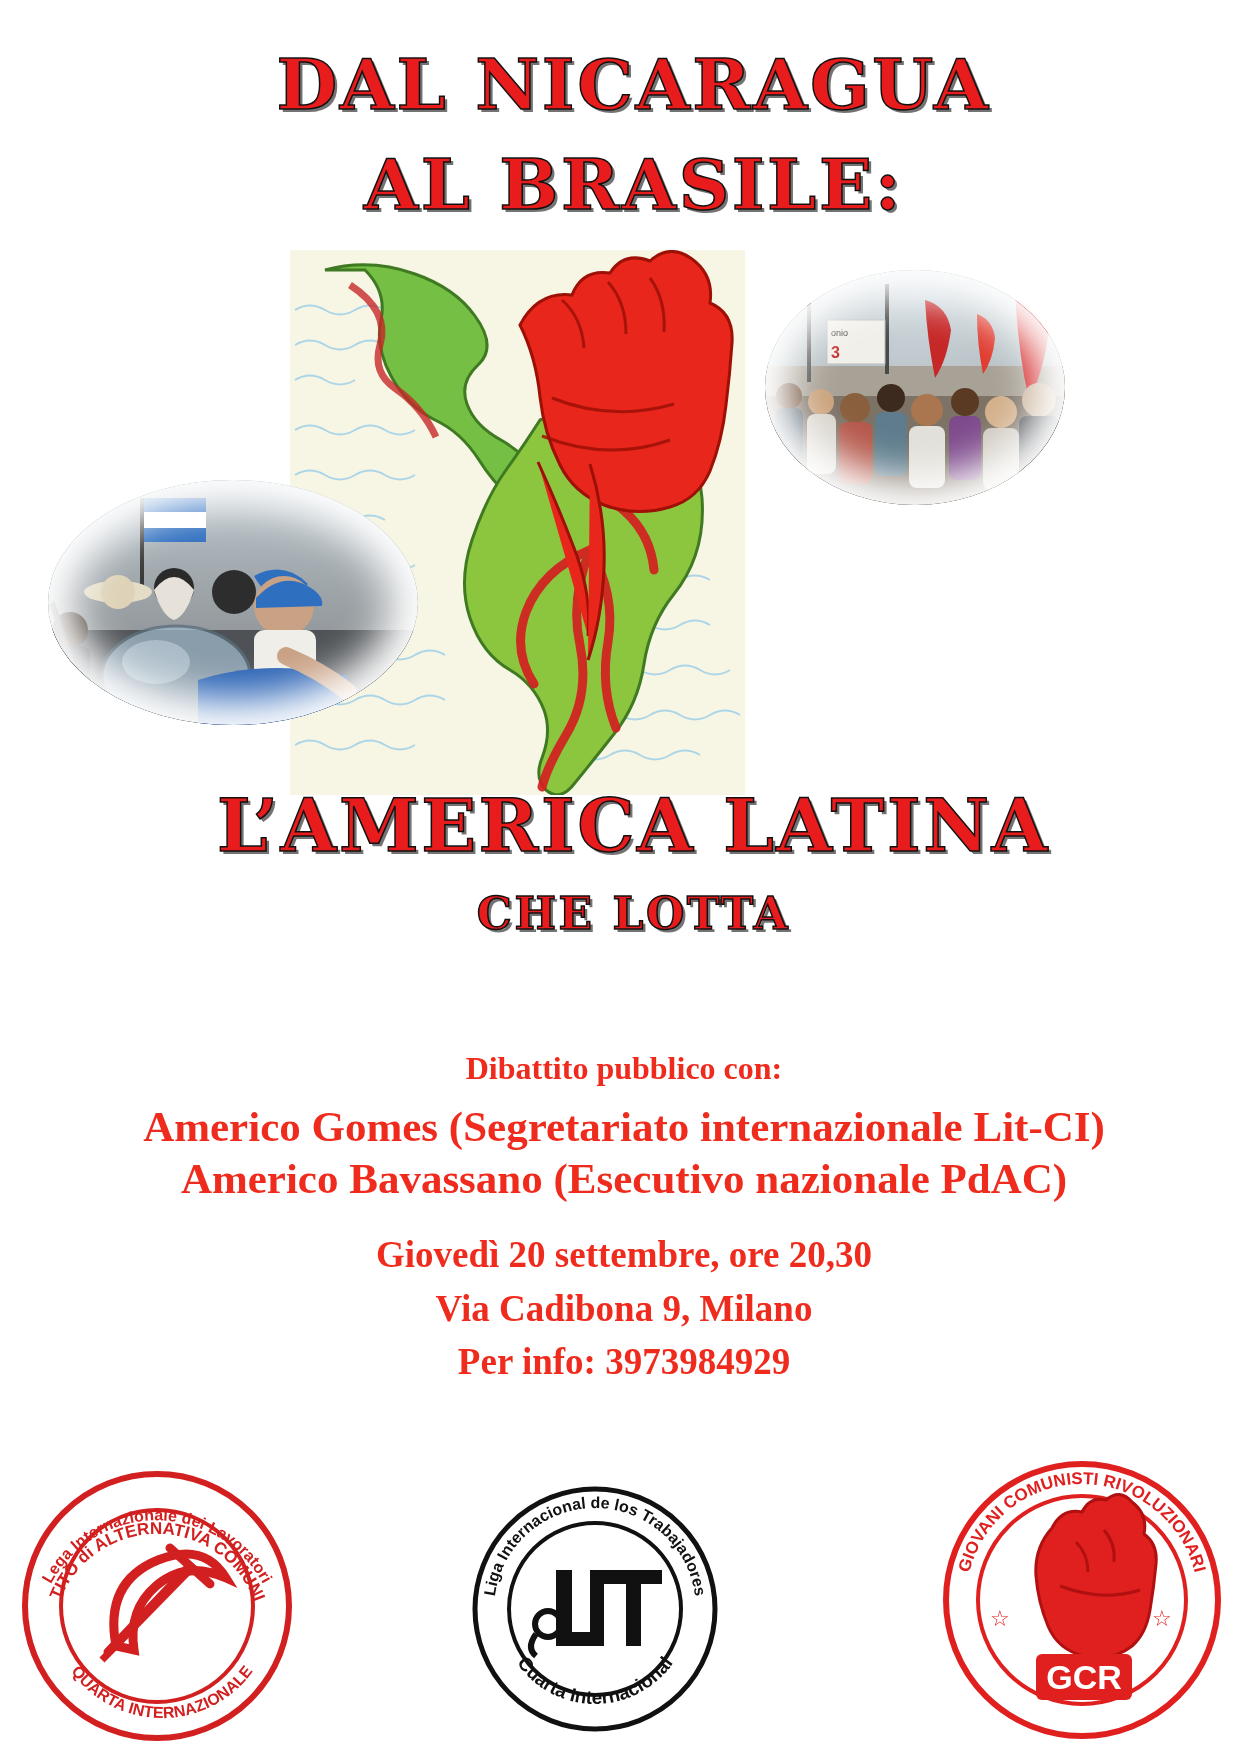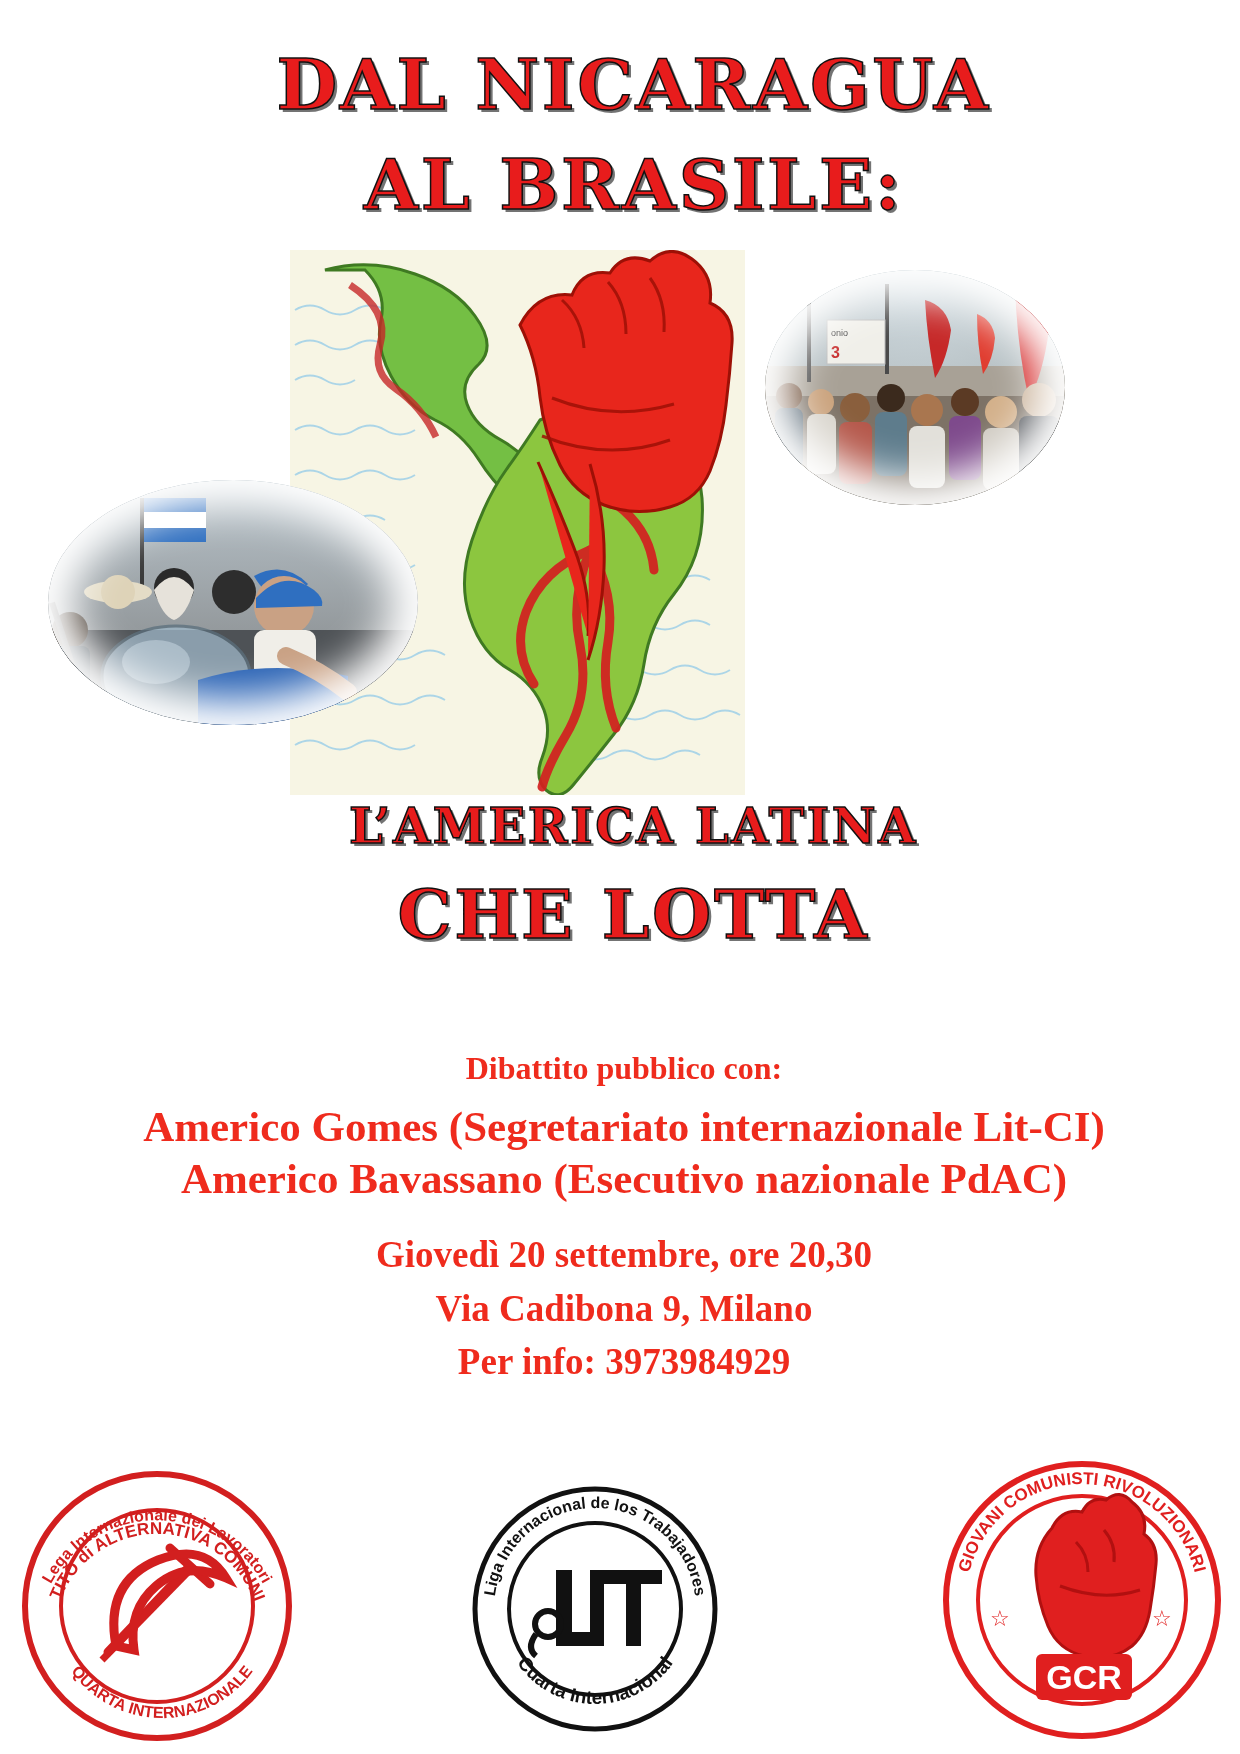--- a/index.html
+++ b/index.html
@@ -36,22 +36,22 @@
     font-size: 70px;
     margin: 0 0 30px 0;
     padding-left: 27px;
   }
   .title-bottom {
     position: absolute;
     top: 790px;
     left: 0;
     width: 1240px;
   }
-  .title-bottom .title-line:first-child { font-size: 48px; margin-top: 12px; }
-  .title-bottom .title-line:last-child { font-size: 68px; margin-bottom: 0; }
+  .title-bottom .title-line:first-child { font-size: 72px; }
+  .title-bottom .title-line:last-child { font-size: 44px; margin-bottom: 0; }
 
   
   .collage {
     position: absolute;
     top: 245px;
     left: 0;
     width: 1240px;
     height: 560px;
   }
   .map-card {

